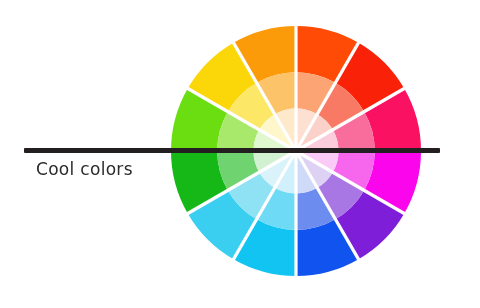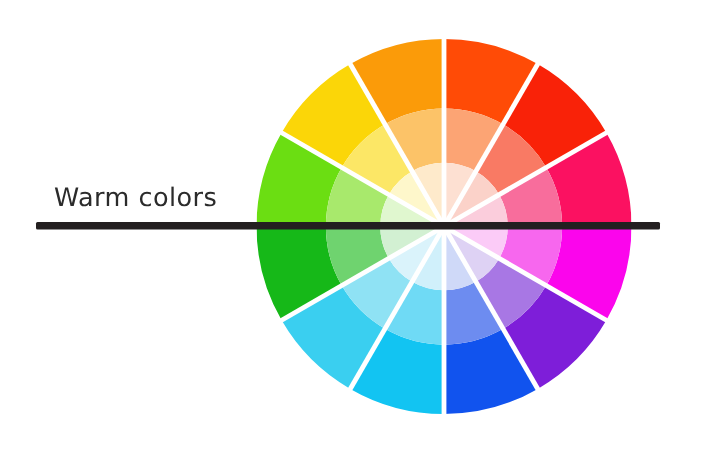--- a/index.html
+++ b/index.html
@@ -111,16 +111,16 @@
           <line x1="125" y1="125" x2="15.880799123160728" y2="188" stroke="#ffffff" stroke-width="3.2" stroke-linecap="butt"></line>
           <line x1="125" y1="125" x2="-1" y2="125.00000000000001" stroke="#ffffff" stroke-width="3.2" stroke-linecap="butt"></line>
           <line x1="125" y1="125" x2="15.880799123160742" y2="61.999999999999986" stroke="#ffffff" stroke-width="3.2" stroke-linecap="butt"></line>
           <line x1="125" y1="125" x2="61.99999999999994" y2="15.88079912316077" stroke="#ffffff" stroke-width="3.2" stroke-linecap="butt"></line>
         </g>
     </svg>
   </div>
 
   <div class="divider-line"></div>
 
-  <div class="axis-label" id="warm-label">Warm colors</div>
 
+  <div class="axis-label" id="cool-label">Cool colors</div>
 
 </div>
 
 </body></html>

